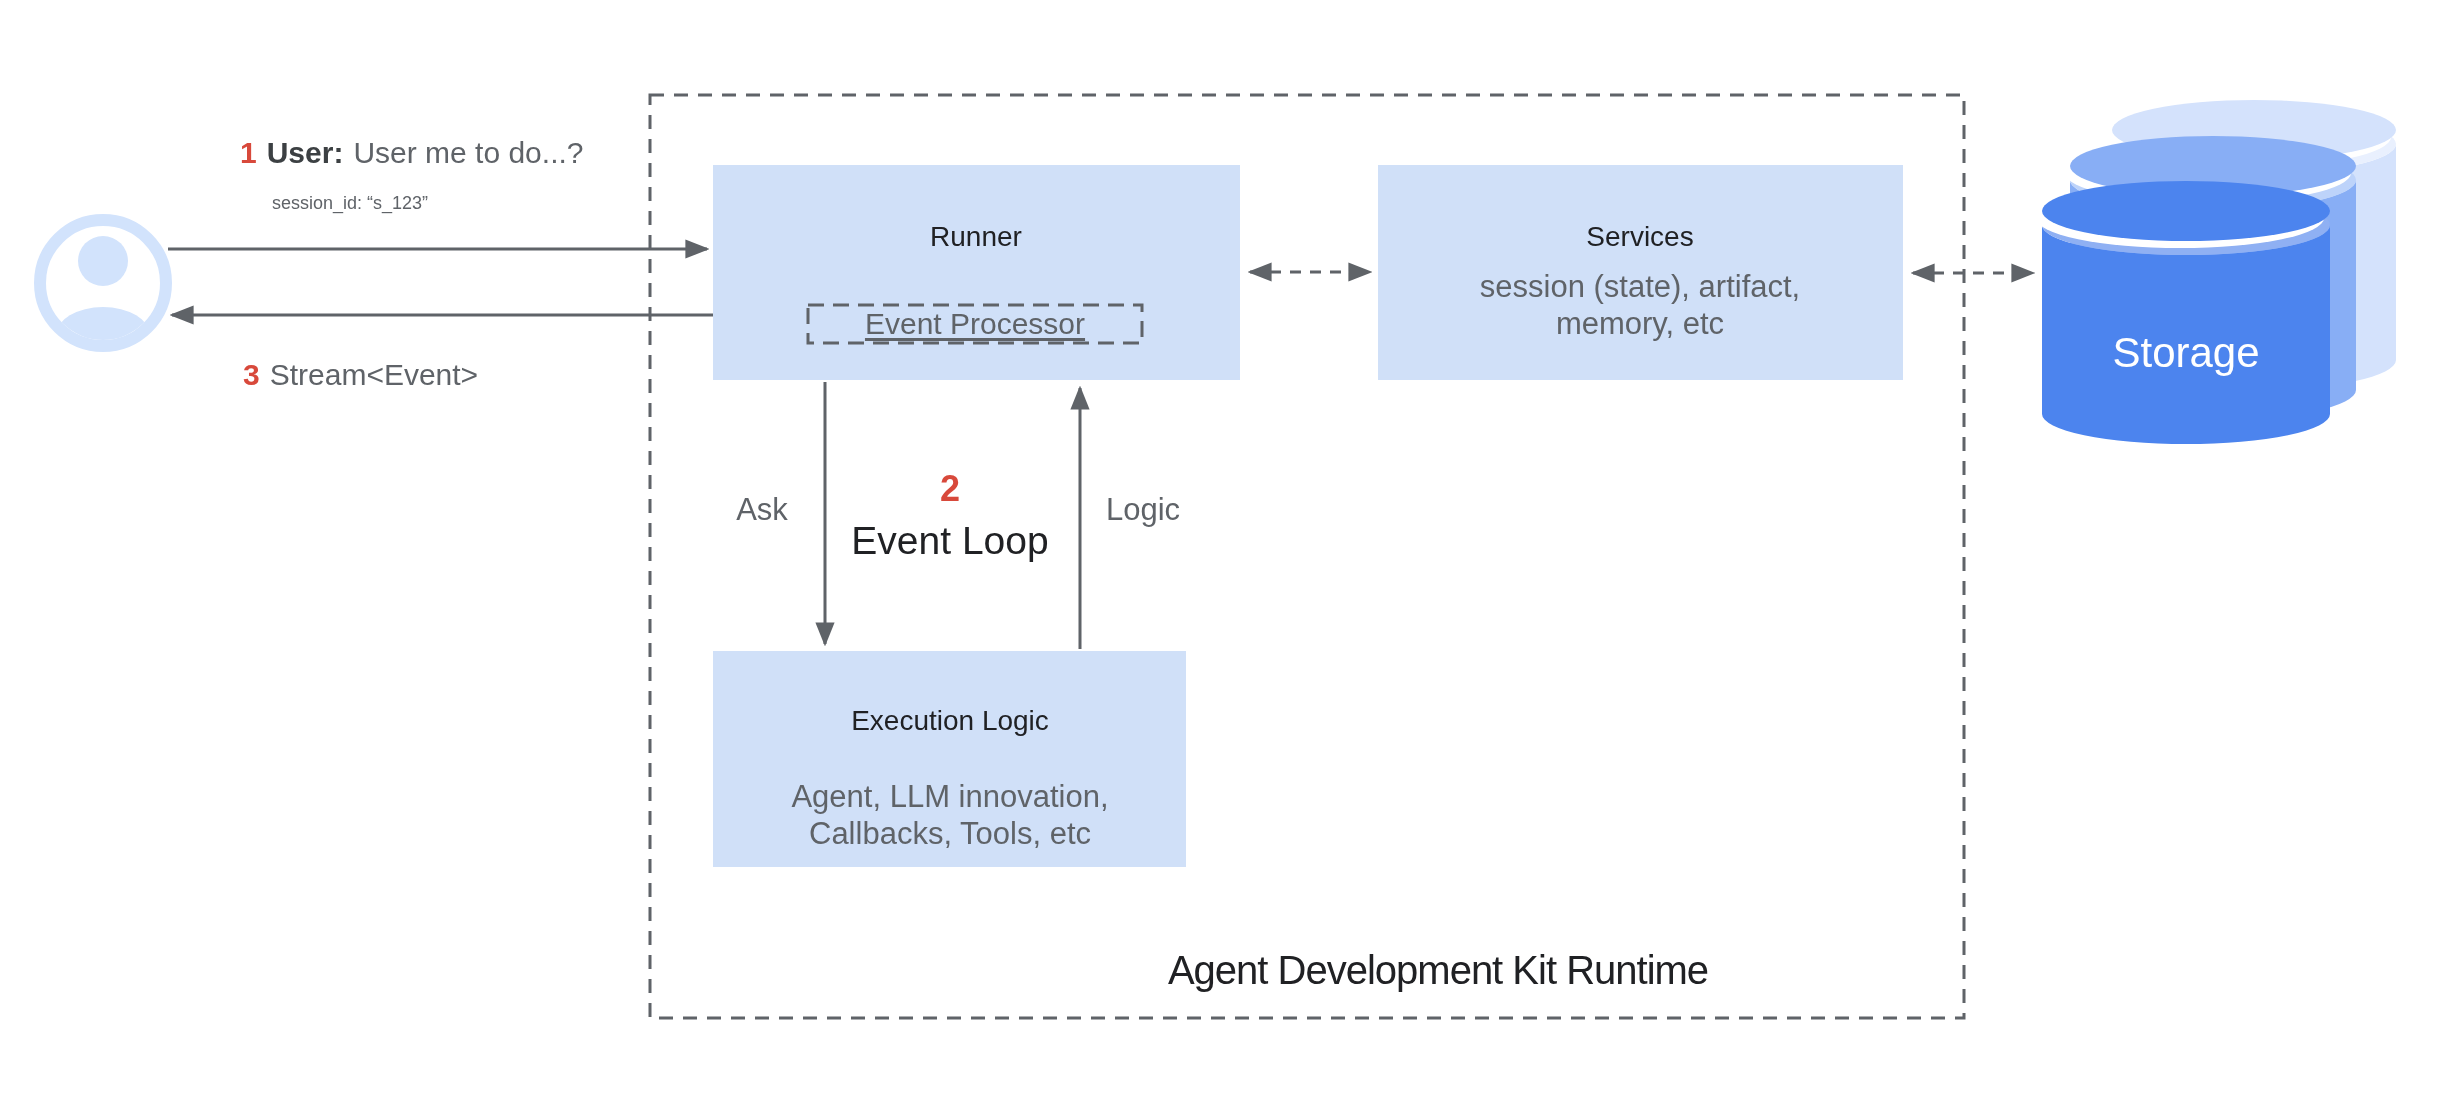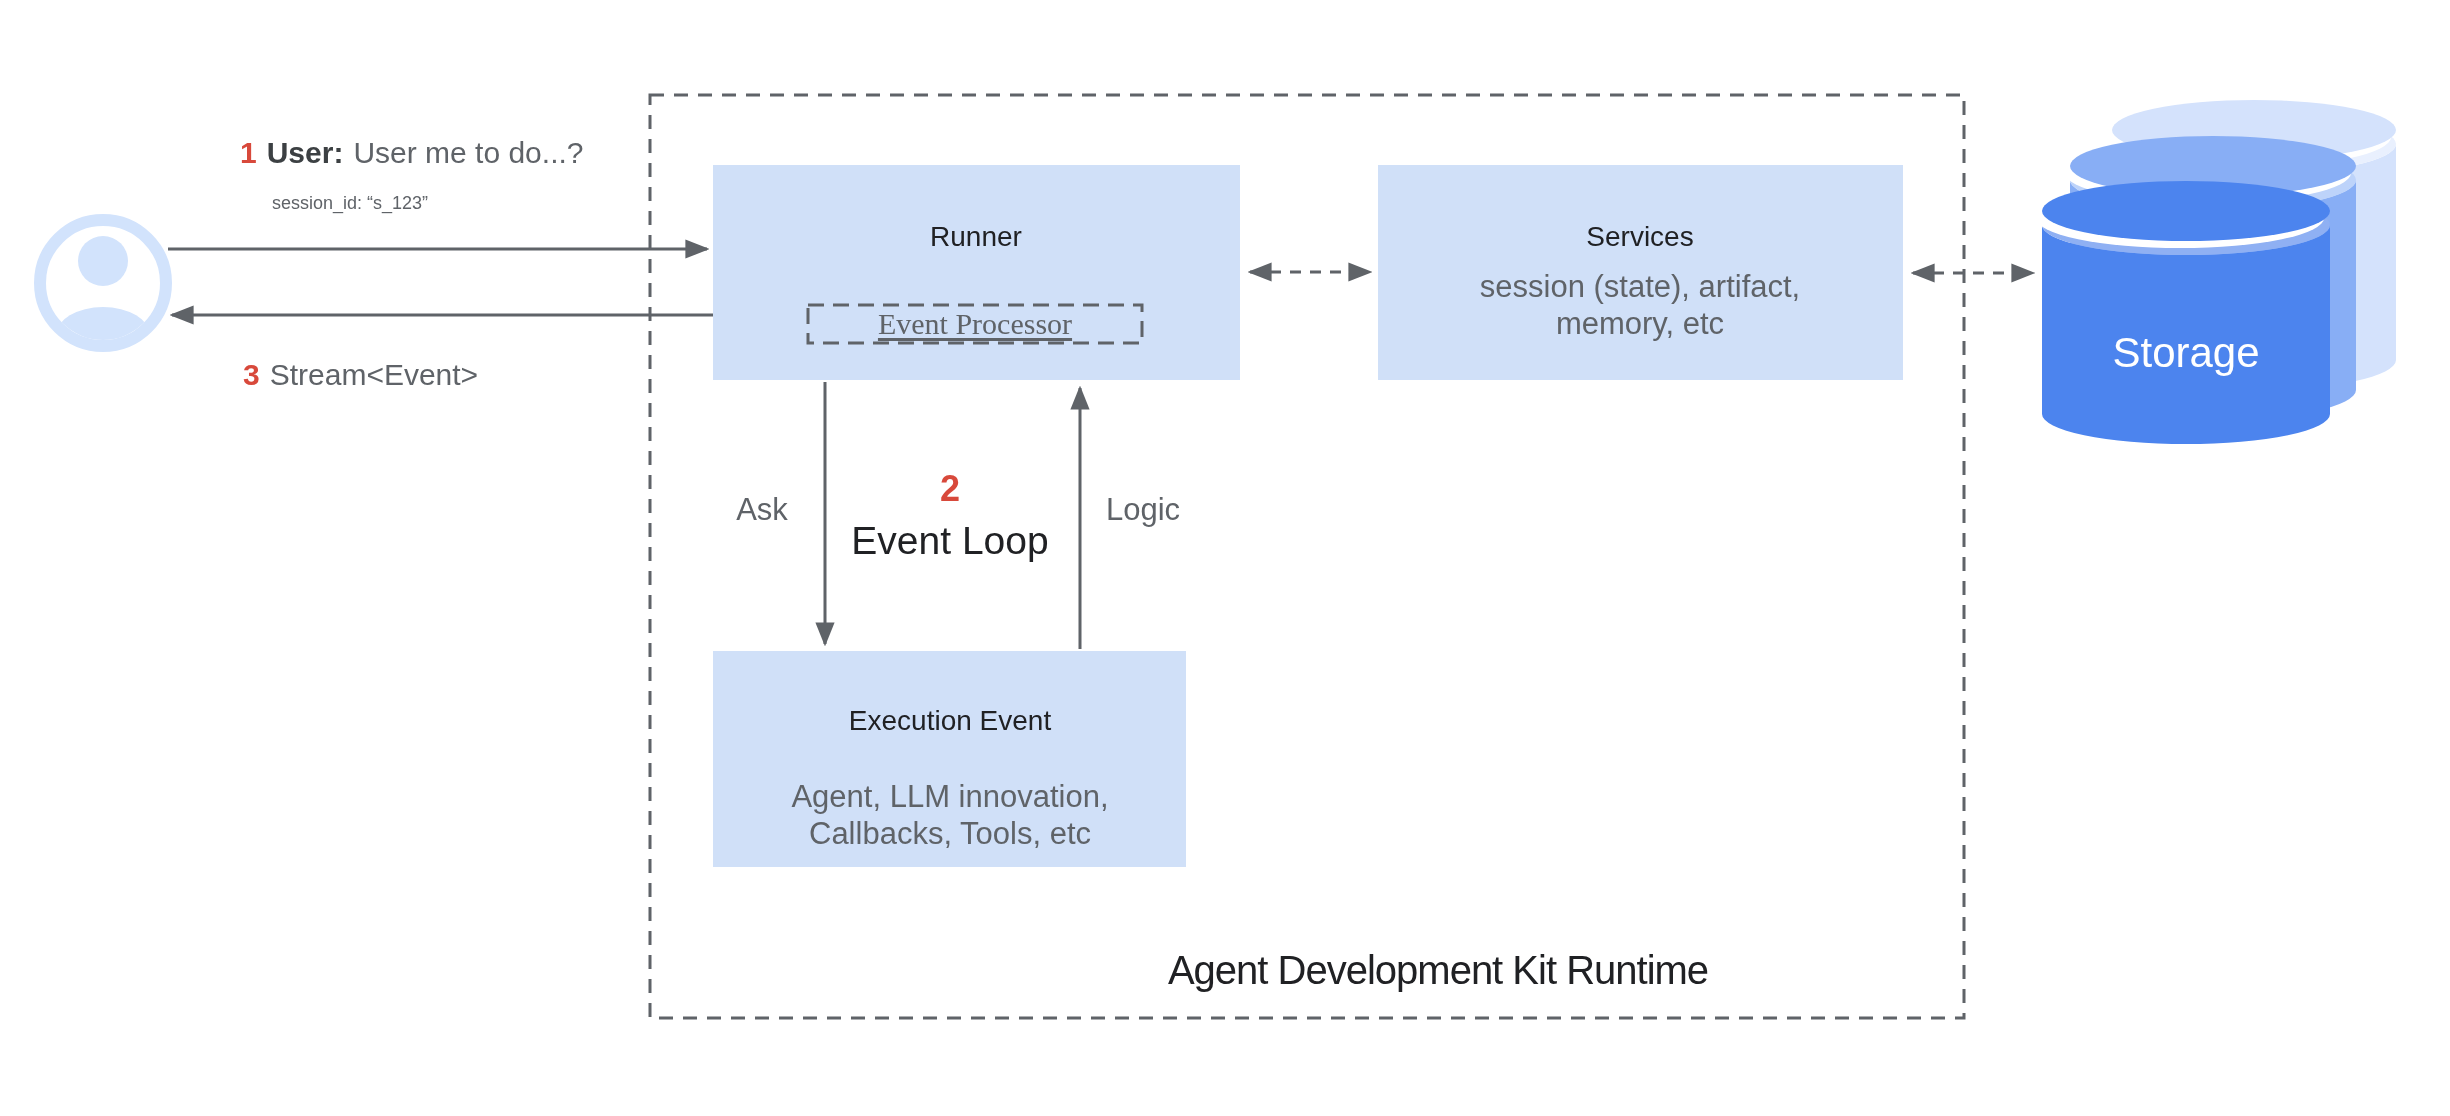--- a/index.html
+++ b/index.html
@@ -32,21 +32,21 @@
   .txt{position:absolute;white-space:nowrap;}
   .ctr{transform:translate(-50%,-50%);text-align:center;}
   .title{font-size:28px;color:var(--ink);}
   .subtitle{font-size:31px;color:var(--gray);line-height:37px;white-space:pre-line;}
   .step-row{display:flex;align-items:baseline;gap:10px;font-size:30px;}
   .step-num{color:var(--red);font-weight:600;}
   .step-label{color:#3c4043;font-weight:600;}
   .step-text{color:var(--gray);}
   .session{font-size:18px;color:var(--gray);}
   .flow-label{font-size:31px;color:var(--gray);}
-  .ep-label{font-size:30px;color:var(--gray);text-decoration:underline;text-underline-offset:4px;font-family:Liberation Serif, serif;}
+  .ep-label{font-size:30px;color:var(--gray);text-decoration:underline;text-underline-offset:4px;}
   .loop-num{font-size:36px;color:var(--red);font-weight:600;}
   .loop-title{font-size:39px;color:var(--ink);}
   .runtime-label{font-size:40px;color:var(--ink);letter-spacing:-1px;}
   .storage-label{font-size:42px;color:#ffffff;}
 </style>
 </head>
 <body>
 
 <div class="canvas">
 
@@ -128,21 +128,21 @@
 
   <div class="txt ctr title" style="left:1640px;top:237px;">Services</div>
   <div class="txt ctr subtitle" style="left:1640px;top:305px;">session (state), artifact,
 memory, etc</div>
 
   <div class="txt ctr flow-label" style="left:762px;top:510px;">Ask</div>
   <div class="txt ctr loop-num" style="left:950px;top:489px;">2</div>
   <div class="txt ctr loop-title" style="left:950px;top:541px;">Event Loop</div>
   <div class="txt ctr flow-label" style="left:1143px;top:510px;">Logic</div>
 
-  <div class="txt ctr title" style="left:950px;top:721px;">Execution Event</div>
+  <div class="txt ctr title" style="left:950px;top:721px;">Execution Logic</div>
   <div class="txt ctr subtitle" style="left:950px;top:815px;">Agent, LLM innovation,
 Callbacks, Tools, etc</div>
 
   <div class="txt ctr runtime-label" style="left:1438px;top:970px;">Agent Development Kit Runtime</div>
 
   <div class="txt ctr storage-label" style="left:2186px;top:353px;">Storage</div>
 
 </div>
 
 </body></html>

